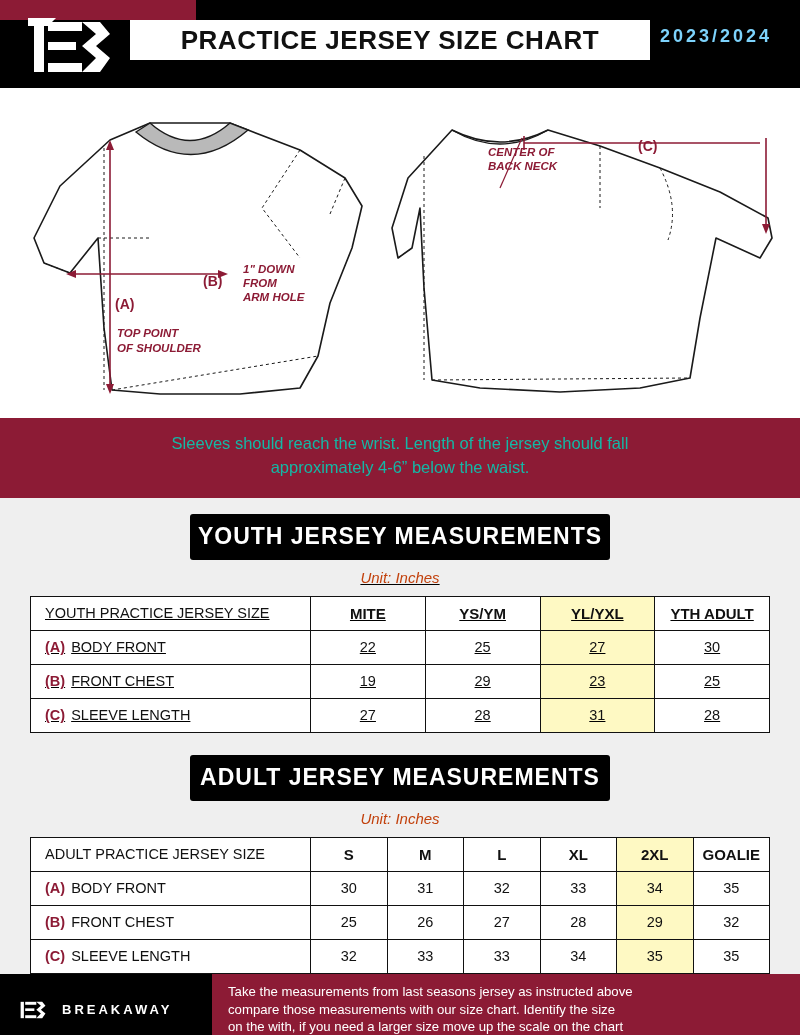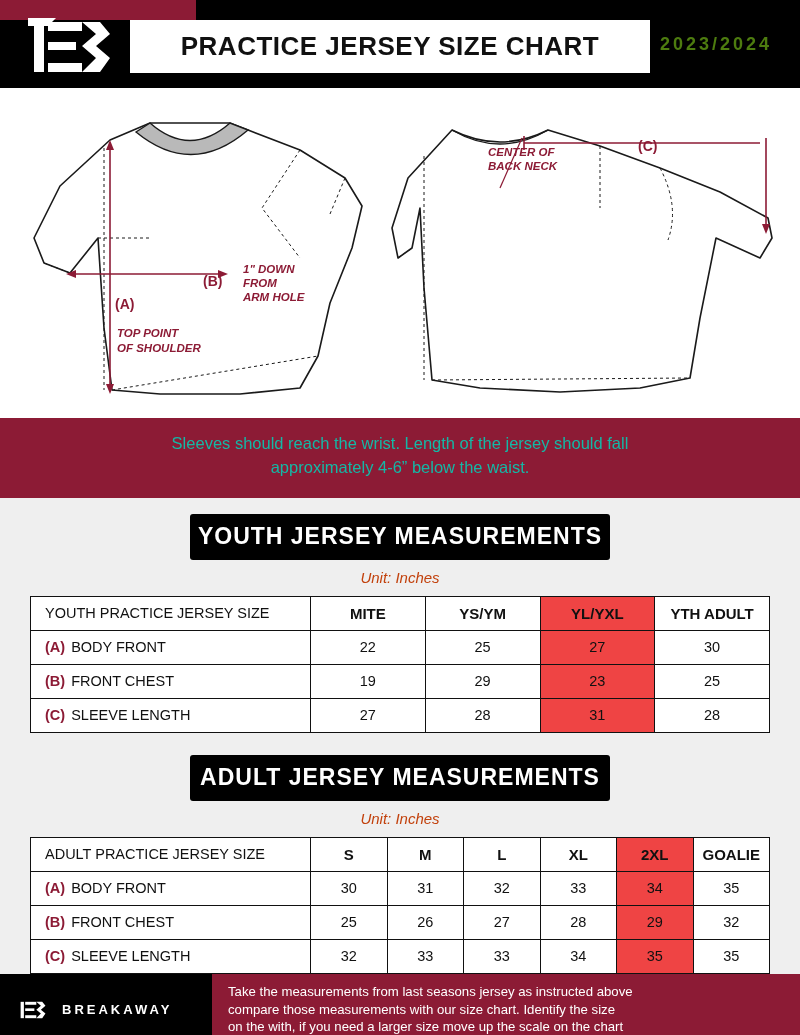--- a/index.html
+++ b/index.html
@@ -30,36 +30,36 @@
   .logo-box {
     position: absolute;
     left: 22px; top: 14px;
     width: 112px; height: 66px;
     display: flex; align-items: center; justify-content: center;
   }
   .logo-svg { display:block; }
   .title-plate {
     position: absolute;
     left: 130px; top: 20px;
-    width: 520px; height: 53px;
+    width: 520px; height: 40px;
     background: #ffffff;
     display: flex; align-items: center; justify-content: center;
   }
   .title-plate span {
     font-size: 26px;
     font-weight: bold;
     letter-spacing: 0.5px;
     color: #111111;
   }
   .season {
     position: absolute;
-    right: 14px; top: 20px;
+    right: 14px; top: 12px;
     width: 140px; height: 48px;
     display: flex; align-items: center; justify-content: center;
-    color: #4d7c0f;
+    color: #7dd3fc;
     font-size: 18px;
     font-weight: bold;
     letter-spacing: 3px;
   }
 
   
   .diagram {
     position: relative;
     height: 330px;
     background: #ffffff;
@@ -83,21 +83,21 @@
     width: 420px;
     background: #000000;
     color: #ffffff;
     text-align: center;
     font-size: 23px;
     font-weight: bold;
     letter-spacing: 1px;
     padding: 9px 0 10px 0;
     border-radius: 3px;
   }
-  .section-pad-top { padding-top: 16px; }
+  .section-pad-top { padding-top: 16px; text-decoration: underline; }
   .unit {
     text-align: center;
     font-style: italic;
     font-size: 15px;
     color: #c2410c;
     padding: 9px 0 10px 0;
   }
 
   
   table {
@@ -115,21 +115,21 @@
     height: 34px;
   }
   th.rowhead, td.rowhead {
     text-align: left;
     padding-left: 14px;
     font-size: 14.5px;
   }
   thead th { font-weight: bold; font-size: 15px; }
   thead th.rowhead { font-weight: normal; font-size: 14.5px; }
   .tag { color: #8c1b35; font-weight: bold; margin-right: 6px; }
-  .shade { background: #ef4444; }
+  .shade { background: #fef9c3; }
 
   
   .footer {
     position: absolute;
     left: 0; bottom: 0;
     width: 800px; height: 72px;
     display: flex;
     background: #000000;
   }
   .footer-brand {

